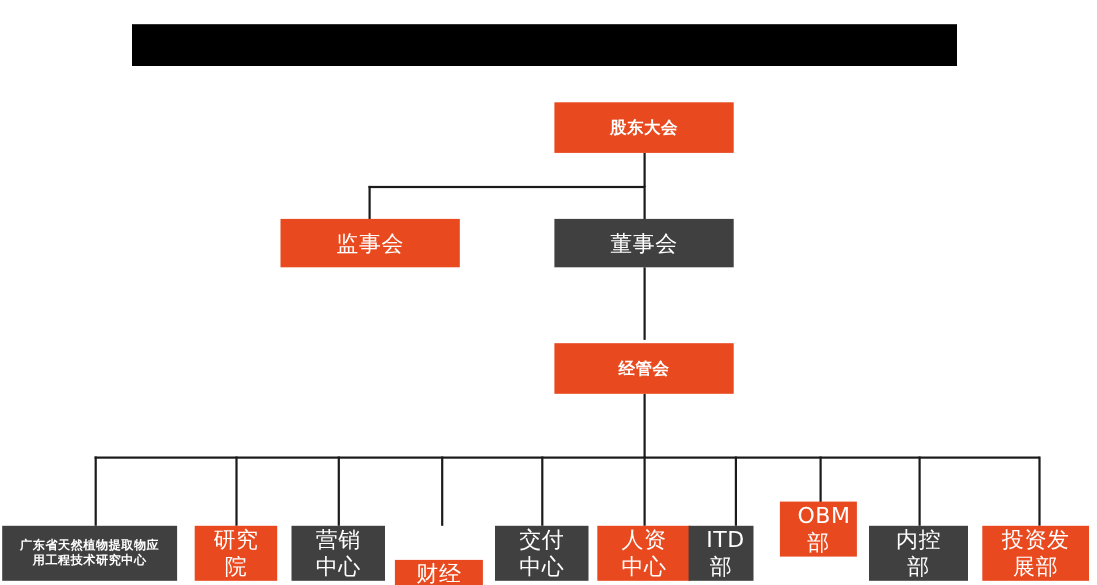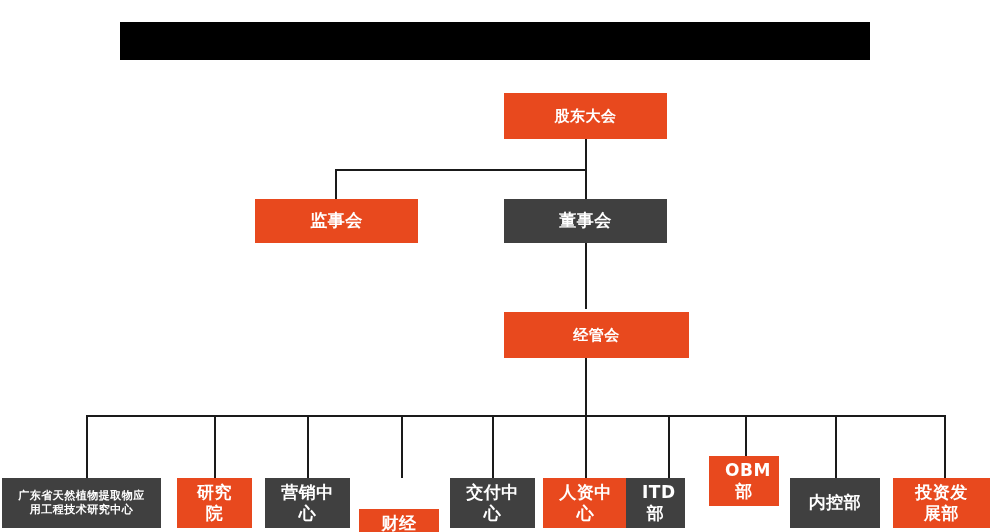--- a/index.html
+++ b/index.html
@@ -36,21 +36,21 @@
   .node.dark   { background: #e8491e; }
   .node.light  { background: #404040; }
   .node-label {
     display: block;
     width: 100%;
     padding: 0 16px;
     box-sizing: border-box;
     white-space: pre-line;
   }
   .t-lg { font-size: 15px; font-weight: 600; }
-  .t-md { font-size: 17px; font-weight: 700; }
+  .t-md { font-size: 20px; font-weight: 400; }
   .t-sm { font-size: 11px; font-weight: 600; }
   .connector {
     position: absolute;
     background: #1a1a1a;
   }
   .connector.v { width: 2px; }
   .connector.h { height: 2px; }
 </style>
 </head>
 <body>
@@ -89,21 +89,21 @@
   </div>
 
   <div class="node dark" style="left:255px; top:199px; width:163px; height:44px;">
     <span class="node-label t-md">监事会</span>
   </div>
 
   <div class="node light" style="left:504px; top:199px; width:163px; height:44px;">
     <span class="node-label t-md">董事会</span>
   </div>
 
-  <div class="node dark" style="left:504px; top:312px; width:185px; height:46px;text-align:center;">
+  <div class="node dark" style="left:504px; top:312px; width:163px; height:46px;text-align:center;">
     <span class="node-label t-lg">经管会</span>
   </div>
 
   <div class="node light" style="left:2px; top:478px; width:159px; height:50px;">
     <span class="node-label t-sm">广东省天然植物提取物应
 用工程技术研究中心</span>
   </div>
 
   <div class="node dark" style="left:177px; top:478px; width:75px; height:50px;">
     <span class="node-label t-md">研究院</span>

